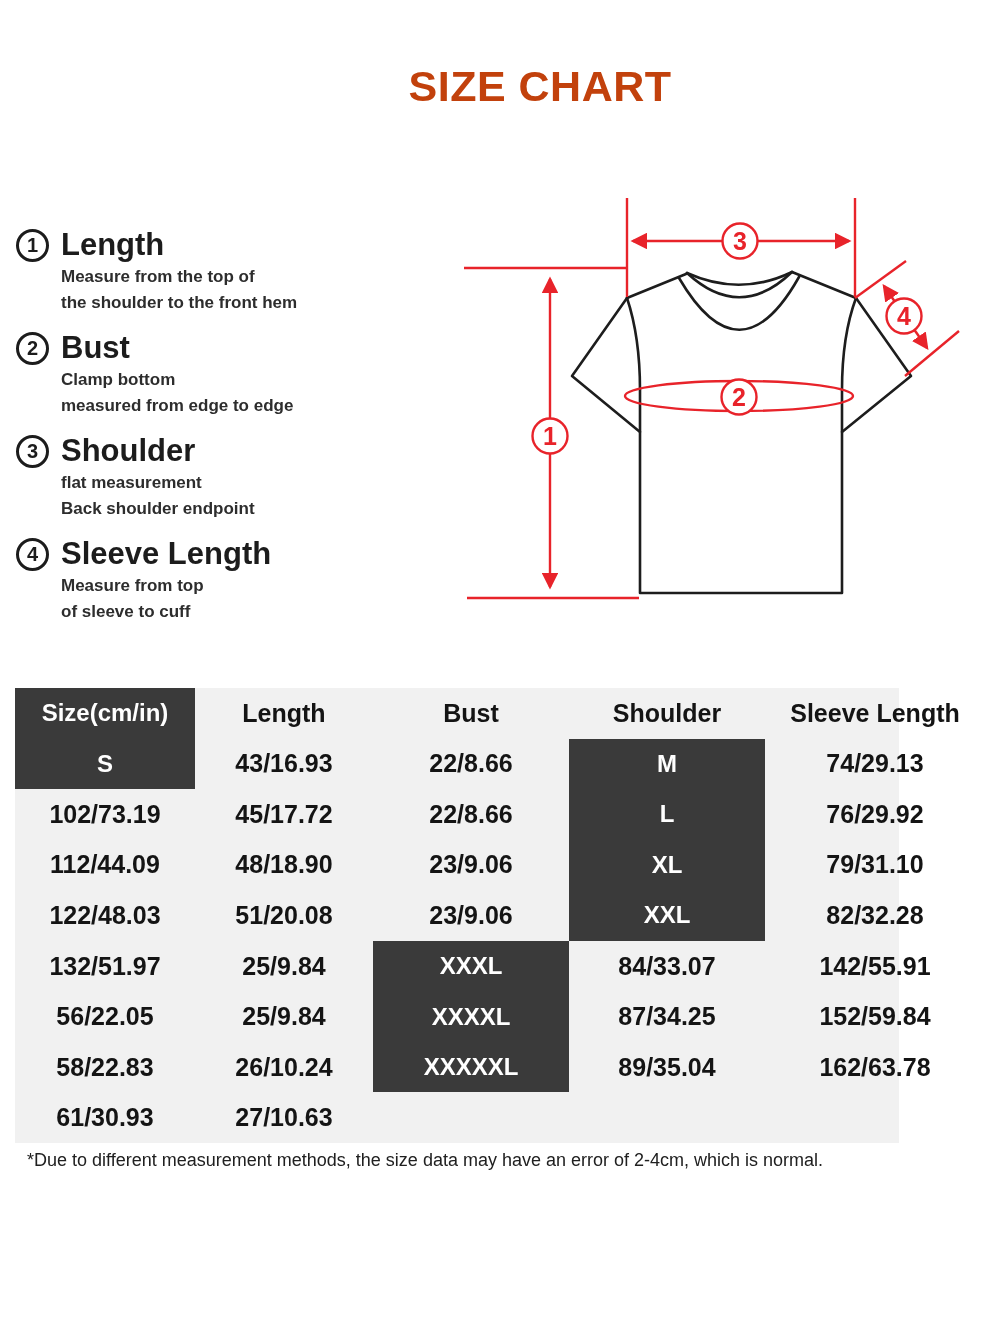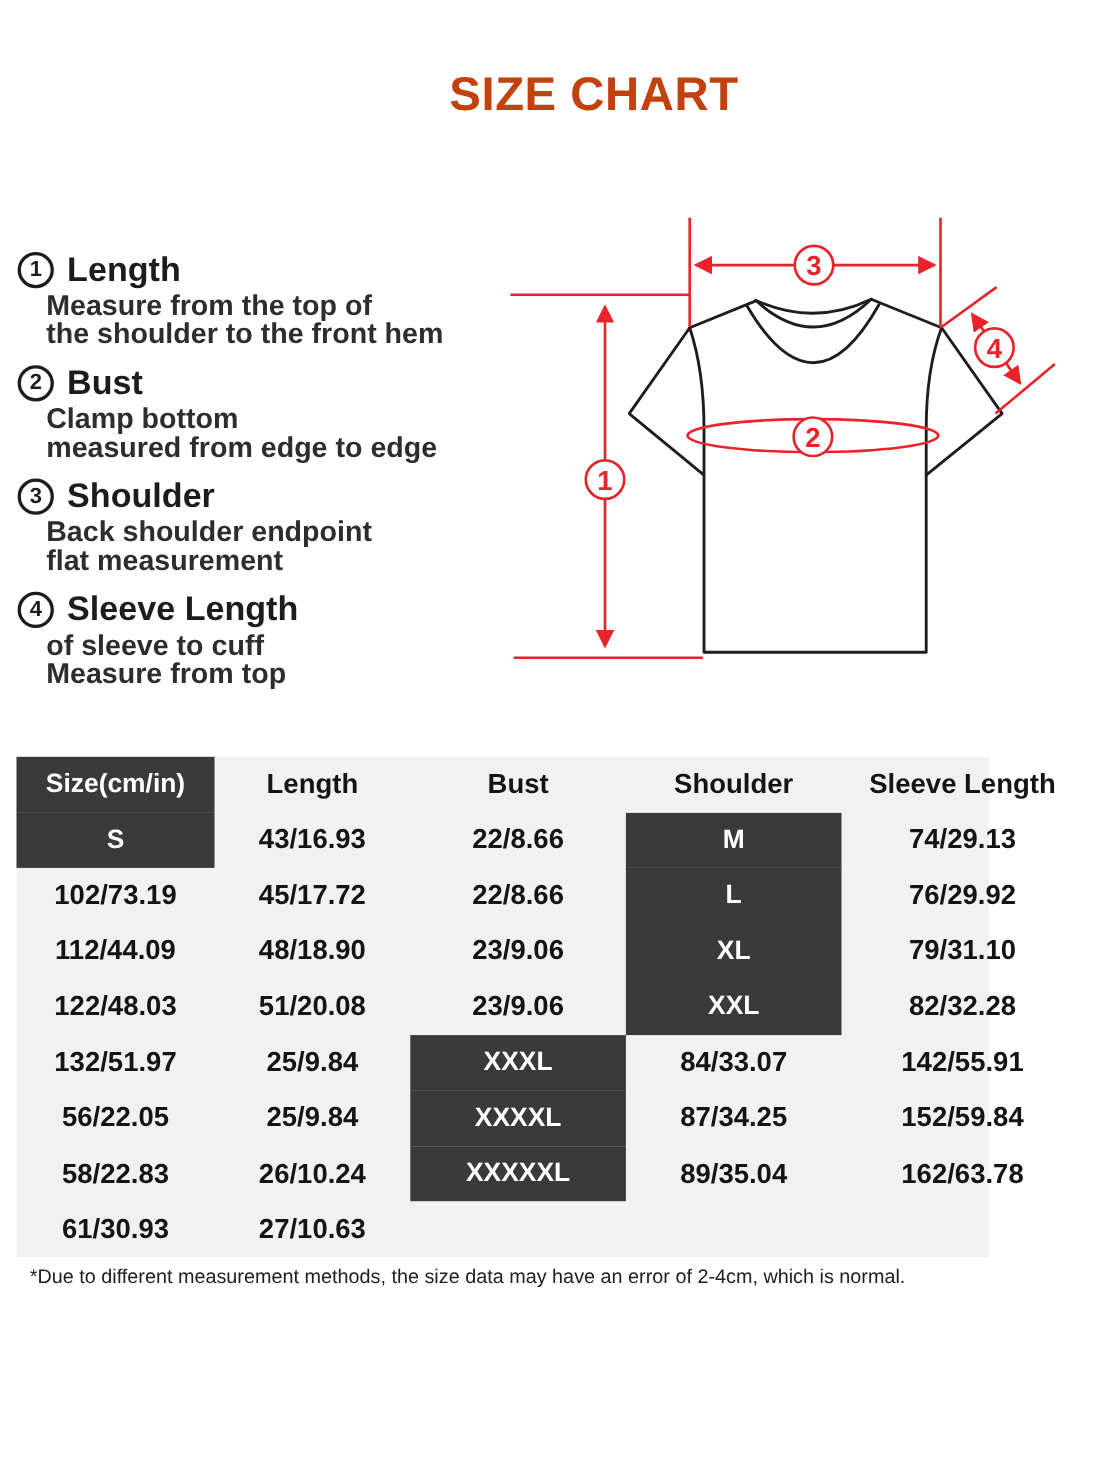--- a/index.html
+++ b/index.html
@@ -10,21 +10,21 @@
            font-size:43px; font-weight:bold; color:#c2410c; letter-spacing:0.5px;margin-left:40px; }
 
   
   .instructions { position:absolute; left:16px; top:226px; width:430px; }
   .m-item { margin-bottom:13px; }
   .m-head { display:flex; align-items:center; gap:12px; height:38px; }
   .m-circle { width:27px; height:27px; border:3px solid #1c1c1c; border-radius:50%;
               display:flex; align-items:center; justify-content:center;
               font-size:20px; font-weight:bold; color:#1c1c1c; flex:0 0 auto; }
   .m-name { font-size:31px; font-weight:bold; color:#1c1c1c; }
-  .m-desc { margin-left:26px; font-size:26px; line-height:26px; font-weight:bold; color:#2d2d2d; }
+  .m-desc { margin-left:45px; font-size:17px; line-height:26px; font-weight:bold; color:#2d2d2d; }
 
   .diagram { position:absolute; left:450px; top:185px; width:520px; height:430px; }
 
   
   .size-table { position:absolute; left:15px; top:688px; width:884px; height:455px;
                 display:grid; grid-template-columns:180px 178px 196px 196px 220px;
                 grid-template-rows:repeat(9, 1fr); background:#f1f1f1; }
   .cell { display:flex; align-items:center; justify-content:center;
           font-weight:bold; font-size:25px; color:#141414; }
   .size-cell { background:#3a3a3a; color:#ffffff; font-size:24px; }
@@ -62,33 +62,33 @@
         <div>measured from edge to edge</div>
       </div>
     </div>
 
     <div class="m-item">
       <div class="m-head">
         <div class="m-circle">3</div>
         <div class="m-name">Shoulder</div>
       </div>
       <div class="m-desc">
+        <div>flat measurement</div>
         <div>Back shoulder endpoint</div>
-        <div>flat measurement</div>
       </div>
     </div>
 
     <div class="m-item">
       <div class="m-head">
         <div class="m-circle">4</div>
         <div class="m-name">Sleeve Length</div>
       </div>
       <div class="m-desc">
+        <div>Measure from top</div>
         <div>of sleeve to cuff</div>
-        <div>Measure from top</div>
       </div>
     </div>
 
   </div>
 
   <svg class="diagram" viewBox="0 0 520 430" width="520" height="430">
     <defs>
       <marker id="arr" viewBox="0 0 10 10" refX="8.5" refY="5" markerWidth="7" markerHeight="7" orient="auto-start-reverse">
         <path d="M0,0 L10,5 L0,10 z" fill="#e8232a"></path>
       </marker>

